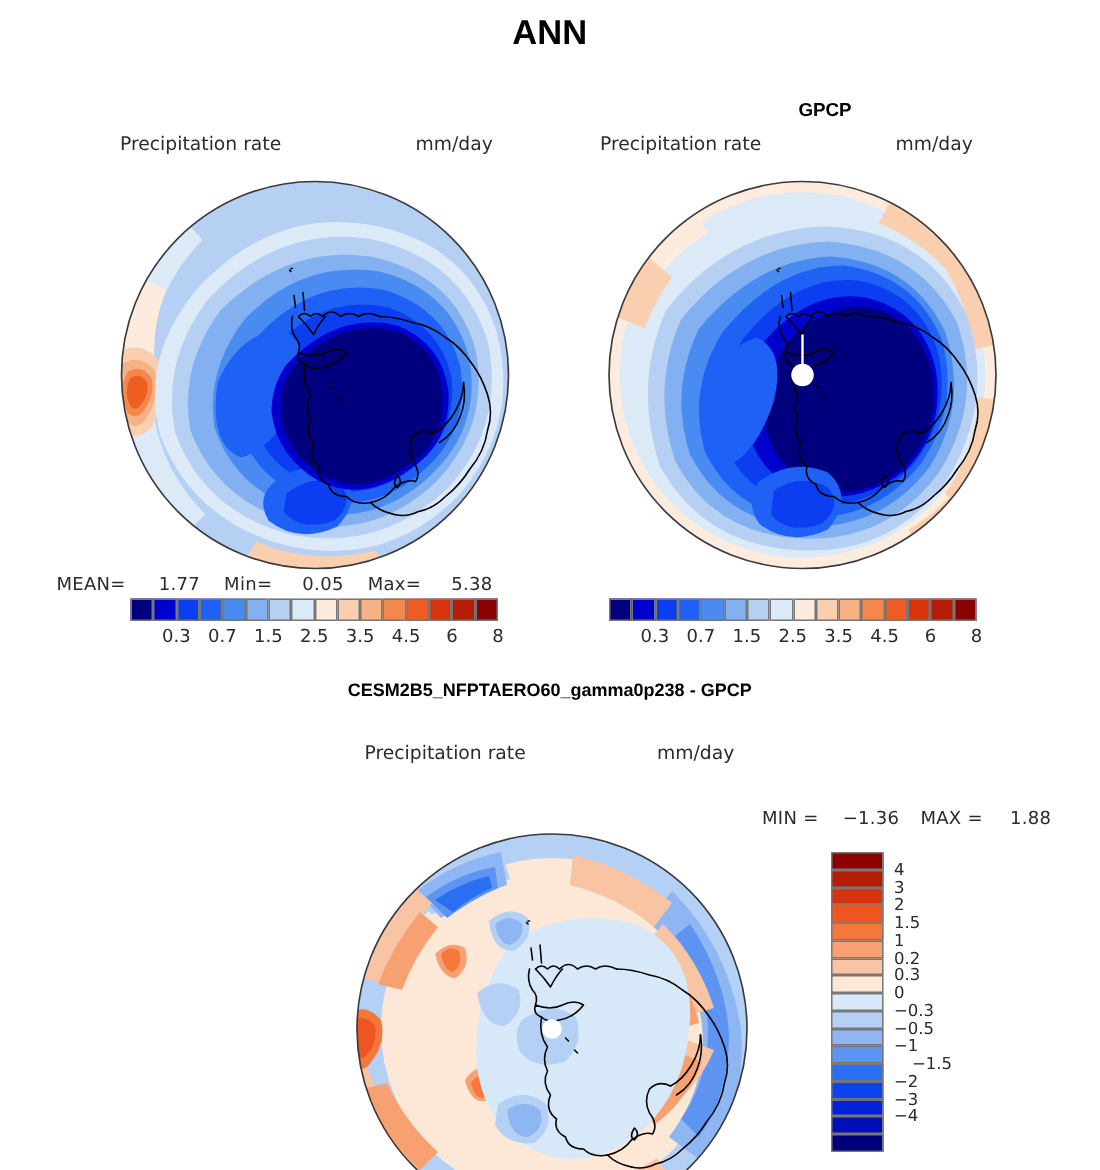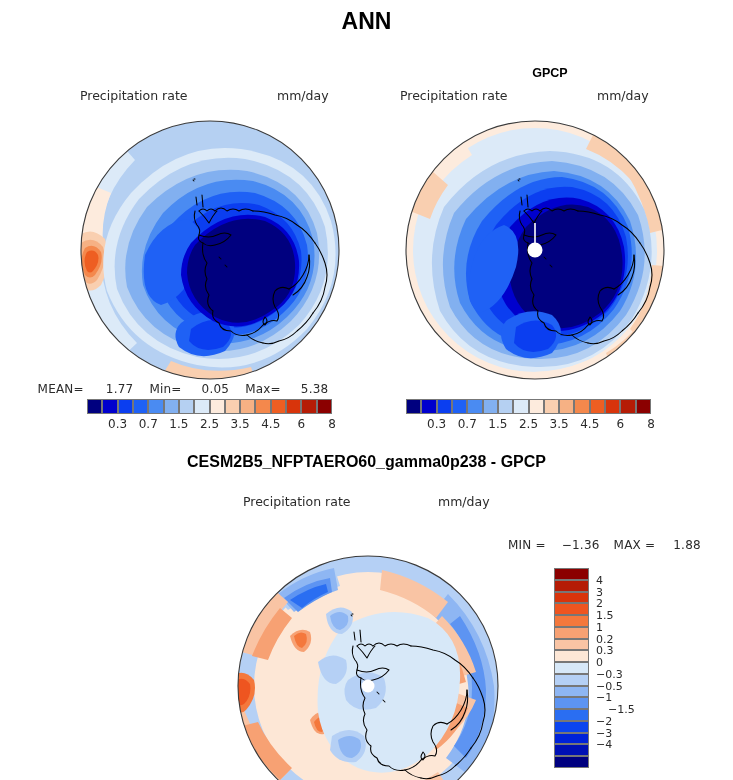--- a/index.html
+++ b/index.html
@@ -24,21 +24,21 @@
   .panel-title{
     font-family:"Liberation Sans", sans-serif;
     font-weight:bold;
     font-size:12.5px;
     color:#000;
     white-space:nowrap;
   }
   .diff-title{
     font-family:"Liberation Sans", sans-serif;
     font-weight:bold;
-    font-size:16px;
+    font-size:12px;
     color:#000;
     white-space:nowrap;
     text-align:center;
   }
   
   .plot-anno{
     font-family:"DejaVu Sans", sans-serif;
     font-size:12.5px;
     color:#2b2b2b;
     font-weight:400;

